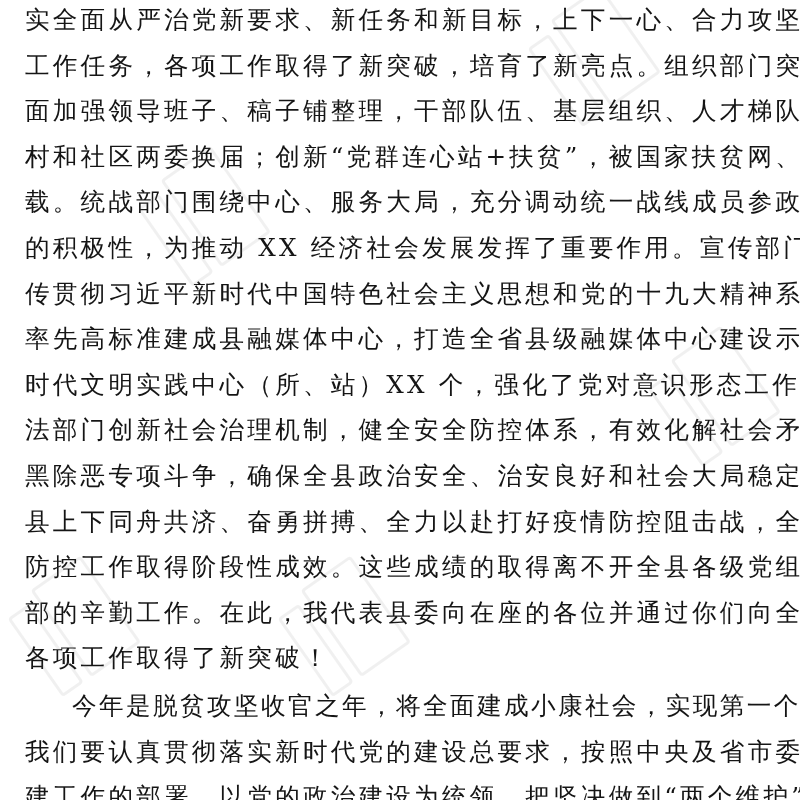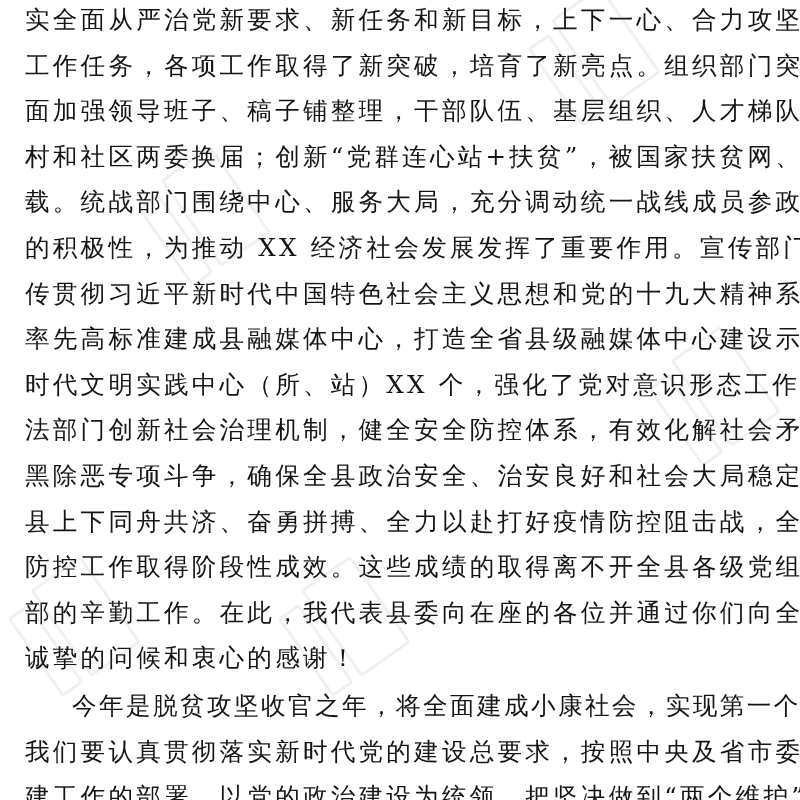--- a/index.html
+++ b/index.html
@@ -64,21 +64,21 @@
   <div class="line" style="top:185px;">载。统战部门围绕中心、服务大局，充分调动统一战线成员参政议政、服务社会</div>
   <div class="line" style="top:231px;">的积极性，为推动 XX 经济社会发展发挥了重要作用。宣传部门认真组织学习宣</div>
   <div class="line" style="top:277px;">传贯彻习近平新时代中国特色社会主义思想和党的十九大精神系列活动；在全省</div>
   <div class="line" style="top:322px;">率先高标准建成县融媒体中心，打造全省县级融媒体中心建设示范样板；建成新</div>
   <div class="line" style="top:368px;">时代文明实践中心（所、站）XX 个，强化了党对意识形态工作的全面领导。政</div>
   <div class="line" style="top:413px;">法部门创新社会治理机制，健全安全防控体系，有效化解社会矛盾，强力推进扫</div>
   <div class="line" style="top:459px;">黑除恶专项斗争，确保全县政治安全、治安良好和社会大局稳定。春节以来，全</div>
   <div class="line" style="top:505px;">县上下同舟共济、奋勇拼搏、全力以赴打好疫情防控阻击战，全县新冠肺炎疫情</div>
   <div class="line" style="top:550px;">防控工作取得阶段性成效。这些成绩的取得离不开全县各级党组织和广大党员干</div>
   <div class="line" style="top:596px;">部的辛勤工作。在此，我代表县委向在座的各位并通过你们向全县广大干群表示</div>
-  <div class="line" style="top:641px;">诚挚的问候和衷心的感谢！</div>
+  <div class="line" style="top:641px;">各项工作取得了新突破！</div>
   <div class="line indent" style="top:689px;">今年是脱贫攻坚收官之年，将全面建成小康社会，实现第一个百年奋斗目标。</div>
   <div class="line" style="top:735px;">我们要认真贯彻落实新时代党的建设总要求，按照中央及省市委对进一步抓好党</div>
   <div class="line" style="top:780px;">建工作的部署，以党的政治建设为统领，把坚决做到“两个维护”作为最高政治</div>
 
   <div class="watermark" style="left:150px; top:150px;">
     <div class="wm-stroke" style="left:10px; top:20px; width:20px; height:90px;"></div>
     <div class="wm-stroke" style="left:45px; top:10px; width:55px; height:100px;"></div>
   </div>
   <div class="watermark" style="left:540px; top:-10px;">
     <div class="wm-stroke" style="left:10px; top:20px; width:20px; height:90px;"></div>

